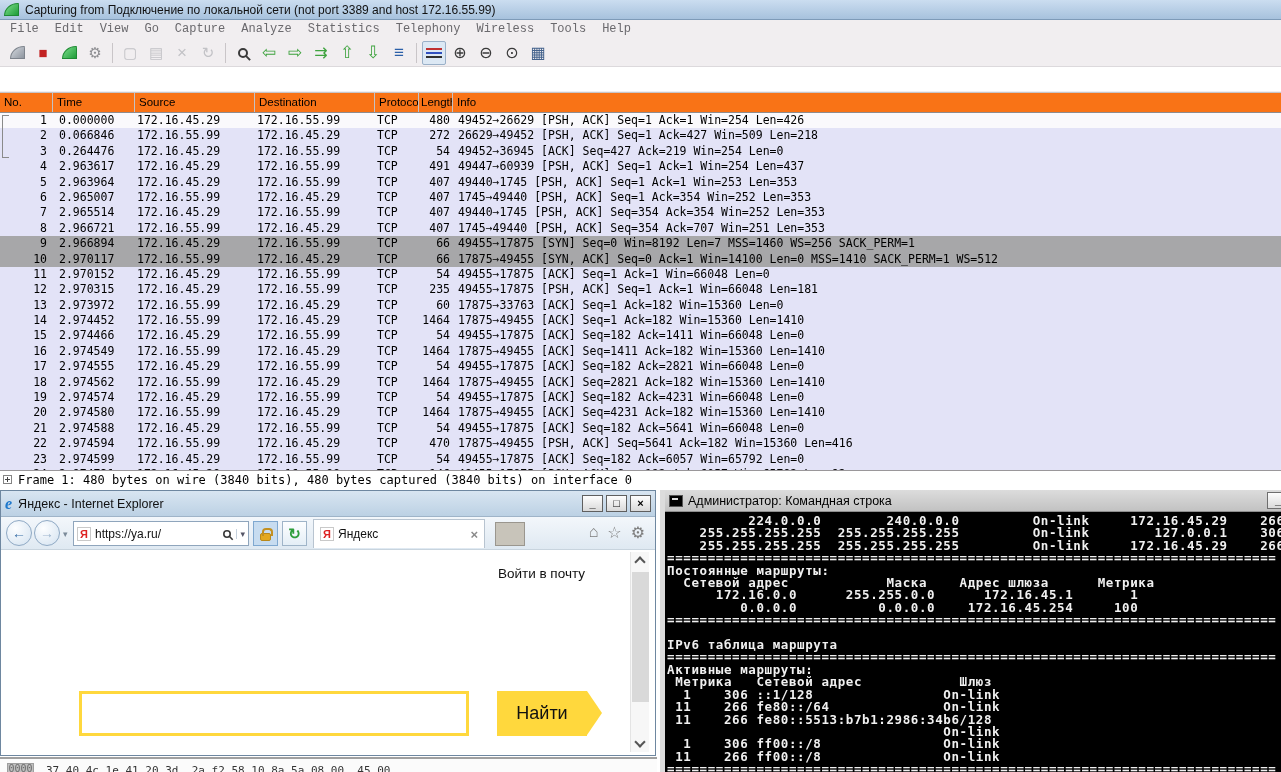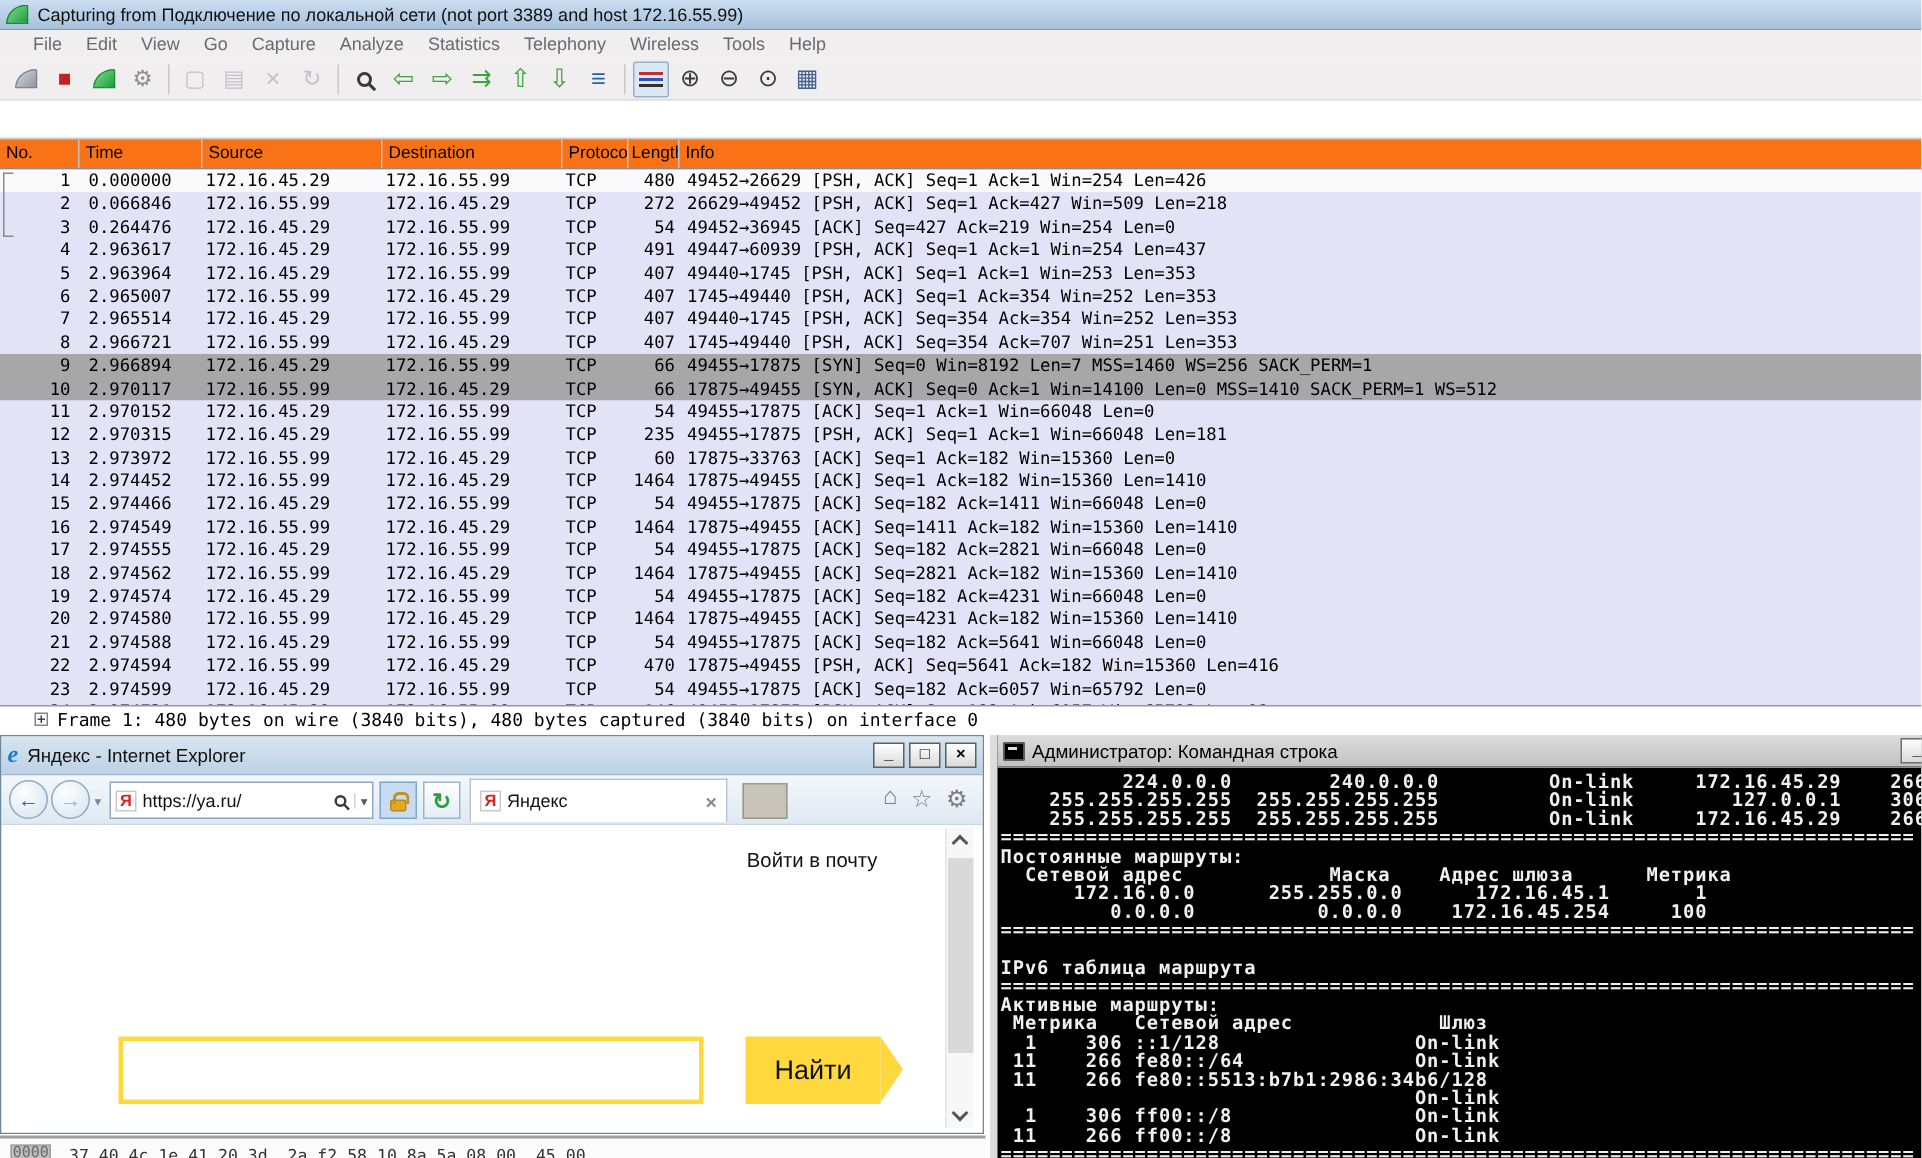--- a/index.html
+++ b/index.html
@@ -9,21 +9,21 @@
 
   
   .ws-titlebar{position:absolute;left:0;top:0;width:1281px;height:20px;
     background:linear-gradient(#CBDDF0,#A7C2DD);border-bottom:1px solid #7E9BB8;
     display:flex;align-items:center;padding-left:4px;font-size:12px;color:#111;}
   .fin{display:inline-block;width:15px;height:13px;border-radius:95% 8% 0 0/100% 18% 0 0;}
   .fin.gray{background:linear-gradient(135deg,#D6DAE0,#8E959F);border:1px solid #7D838C;}
   .fin.green{background:linear-gradient(135deg,#7FE08F,#1F9C38);border:1px solid #1E8A33;}
   .ws-title-text{margin-left:6px;white-space:nowrap;}
   .ws-menubar{position:absolute;left:0;top:20px;width:1281px;height:19px;background:#F1EEF0;
-    display:flex;align-items:center;padding-left:14px;}
+    display:flex;align-items:center;padding-left:2px;font-family:Liberation Mono, monospace;}
   .menu-item{font-size:12px;color:#6A696D;padding:0 8px;line-height:19px;cursor:default;}
   .ws-toolbar{position:absolute;left:0;top:39px;width:1281px;height:28px;background:#F1EEF0;
     border-bottom:1px solid #DCD9DC;display:flex;align-items:center;padding-left:4px;}
   .tb-btn{width:24px;height:24px;display:inline-flex;align-items:center;justify-content:center;margin:0 1px;}
   .tb-btn.pressed{border:1px solid #9AB0C8;background:#DCE8F4;border-radius:2px;}
   .tb-glyph{font-size:16px;line-height:1;}
   .tb-sep{width:1px;height:20px;background:#C9C5C8;margin:0 4px;}
   .mag{width:10px;height:10px;border:2px solid #3A3A3A;border-radius:50%;position:relative;display:inline-block;}
   .mag::after{content:"";position:absolute;width:2px;height:6px;background:#3A3A3A;
     transform:rotate(-45deg);bottom:-5px;right:-3px;}
@@ -56,21 +56,21 @@
   .c-src{width:120px;padding-left:2px;}
   .c-dst{width:120px;padding-left:2px;}
   .c-proto{width:44px;padding-left:2px;}
   .c-len{width:34px;text-align:right;padding-right:3px;}
   .c-info{flex:1;padding-left:5px;}
   .conv-bracket{position:absolute;left:2px;top:115px;width:7px;height:43px;
     border-left:1px solid #8A8A8A;border-top:1px solid #8A8A8A;border-bottom:1px solid #8A8A8A;}
 
   .frame-pane{position:absolute;left:0;top:470px;width:1281px;height:18px;background:#fff;
     border-top:1px solid #9A979A;display:flex;align-items:center;
-    font-family:"DejaVu Sans Mono",monospace;font-size:12px;color:#000;padding-left:20px;}
+    font-family:"DejaVu Sans Mono",monospace;font-size:12px;color:#000;}
   .expand-box{width:9px;height:9px;border:1px solid #848484;margin:0 6px 0 3px;position:relative;background:#fff;}
   .expand-box::before{content:"";position:absolute;left:1px;top:3px;width:5px;height:1px;background:#444;}
   .expand-box::after{content:"";position:absolute;left:3px;top:1px;width:1px;height:5px;background:#444;}
 
   
   .lower{position:absolute;left:0;top:488px;width:1281px;height:284px;background:#fff;}
 
   
   .ie-win{position:absolute;left:0;top:2px;width:656px;height:266px;border:1px solid #6E87A0;background:#fff;}
   .ie-titlebar{height:26px;background:linear-gradient(#D8E5F1,#BCD1E4);display:flex;align-items:center;

